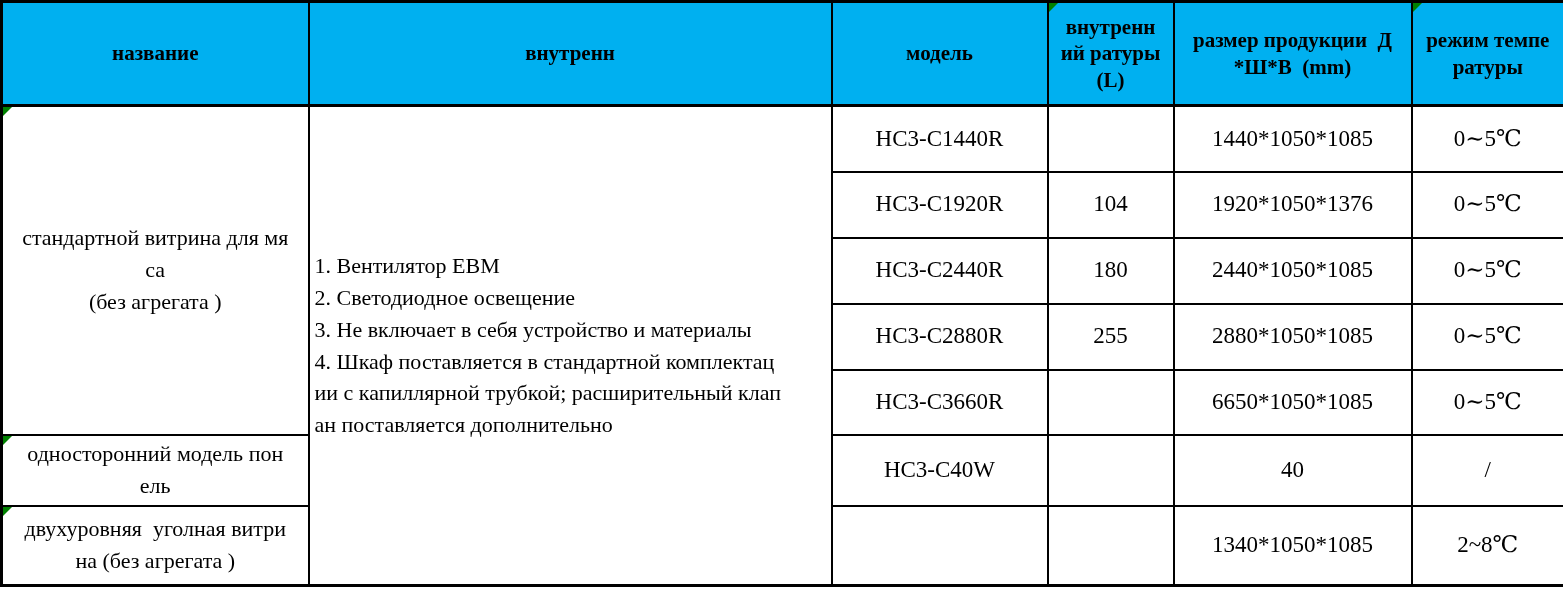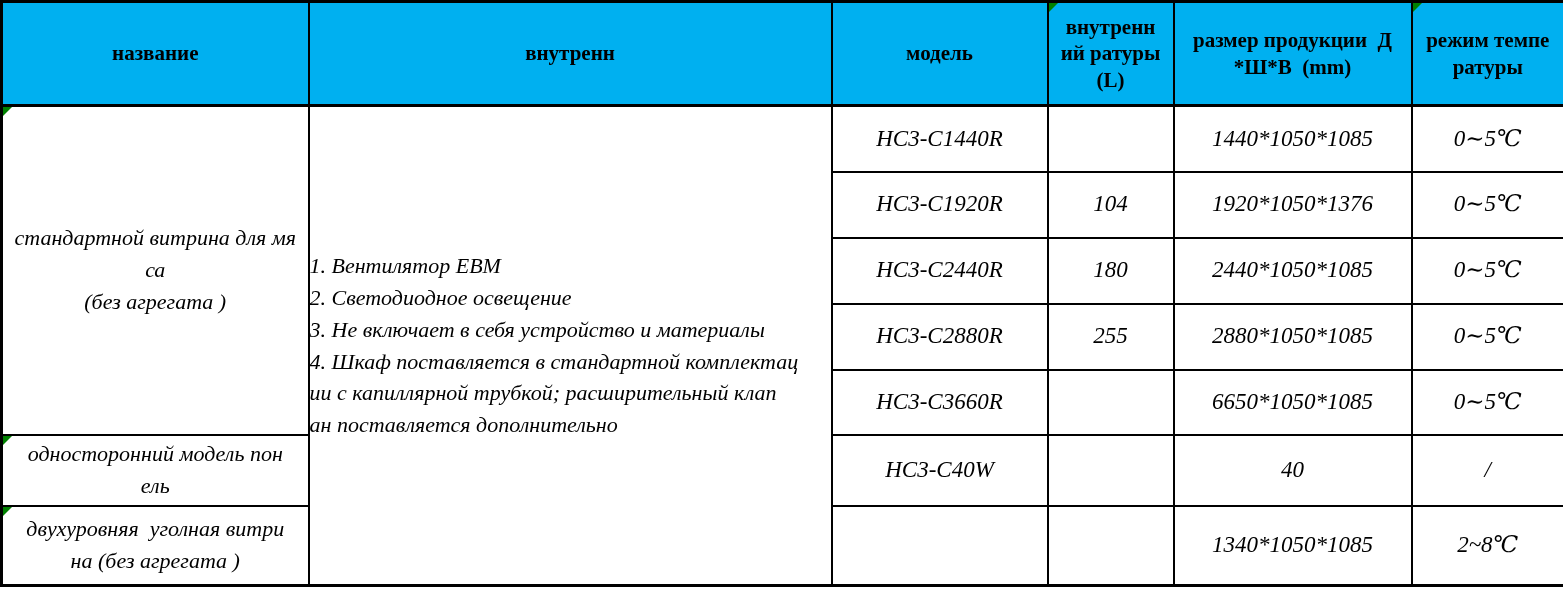--- a/index.html
+++ b/index.html
@@ -19,25 +19,25 @@
   }
   thead th{
     background:#00B0F0;font-weight:bold;font-size:21px;line-height:1.25;
     border-bottom:3px solid #000;
   }
   tr.hr{height:104px}
   tr.r1,tr.r2,tr.r3,tr.r4{height:66px}
   tr.r5{height:65px}
   tr.r6{height:71px}
   tr.r7{height:80px}
-  td{font-size:23px;line-height:1.4;font-style:italic;}
+  td{font-size:23px;line-height:1.4;}
   td.name{font-size:22px;line-height:1.45;}
   td.desc{
     text-align:left;font-size:22px;line-height:1.44;
-    padding-right:2px;
+    padding-left:5px;padding-right:2px;
   }
   .cellText{white-space:pre-wrap;display:inline-block;}
   td.desc .cellText,th .cellText{white-space:pre-wrap;}
   .flag{
     position:absolute;top:0;left:0;width:0;height:0;
     border-top:9px solid #008000;border-right:9px solid transparent;
   }
 </style>
 </head>
 <body>

